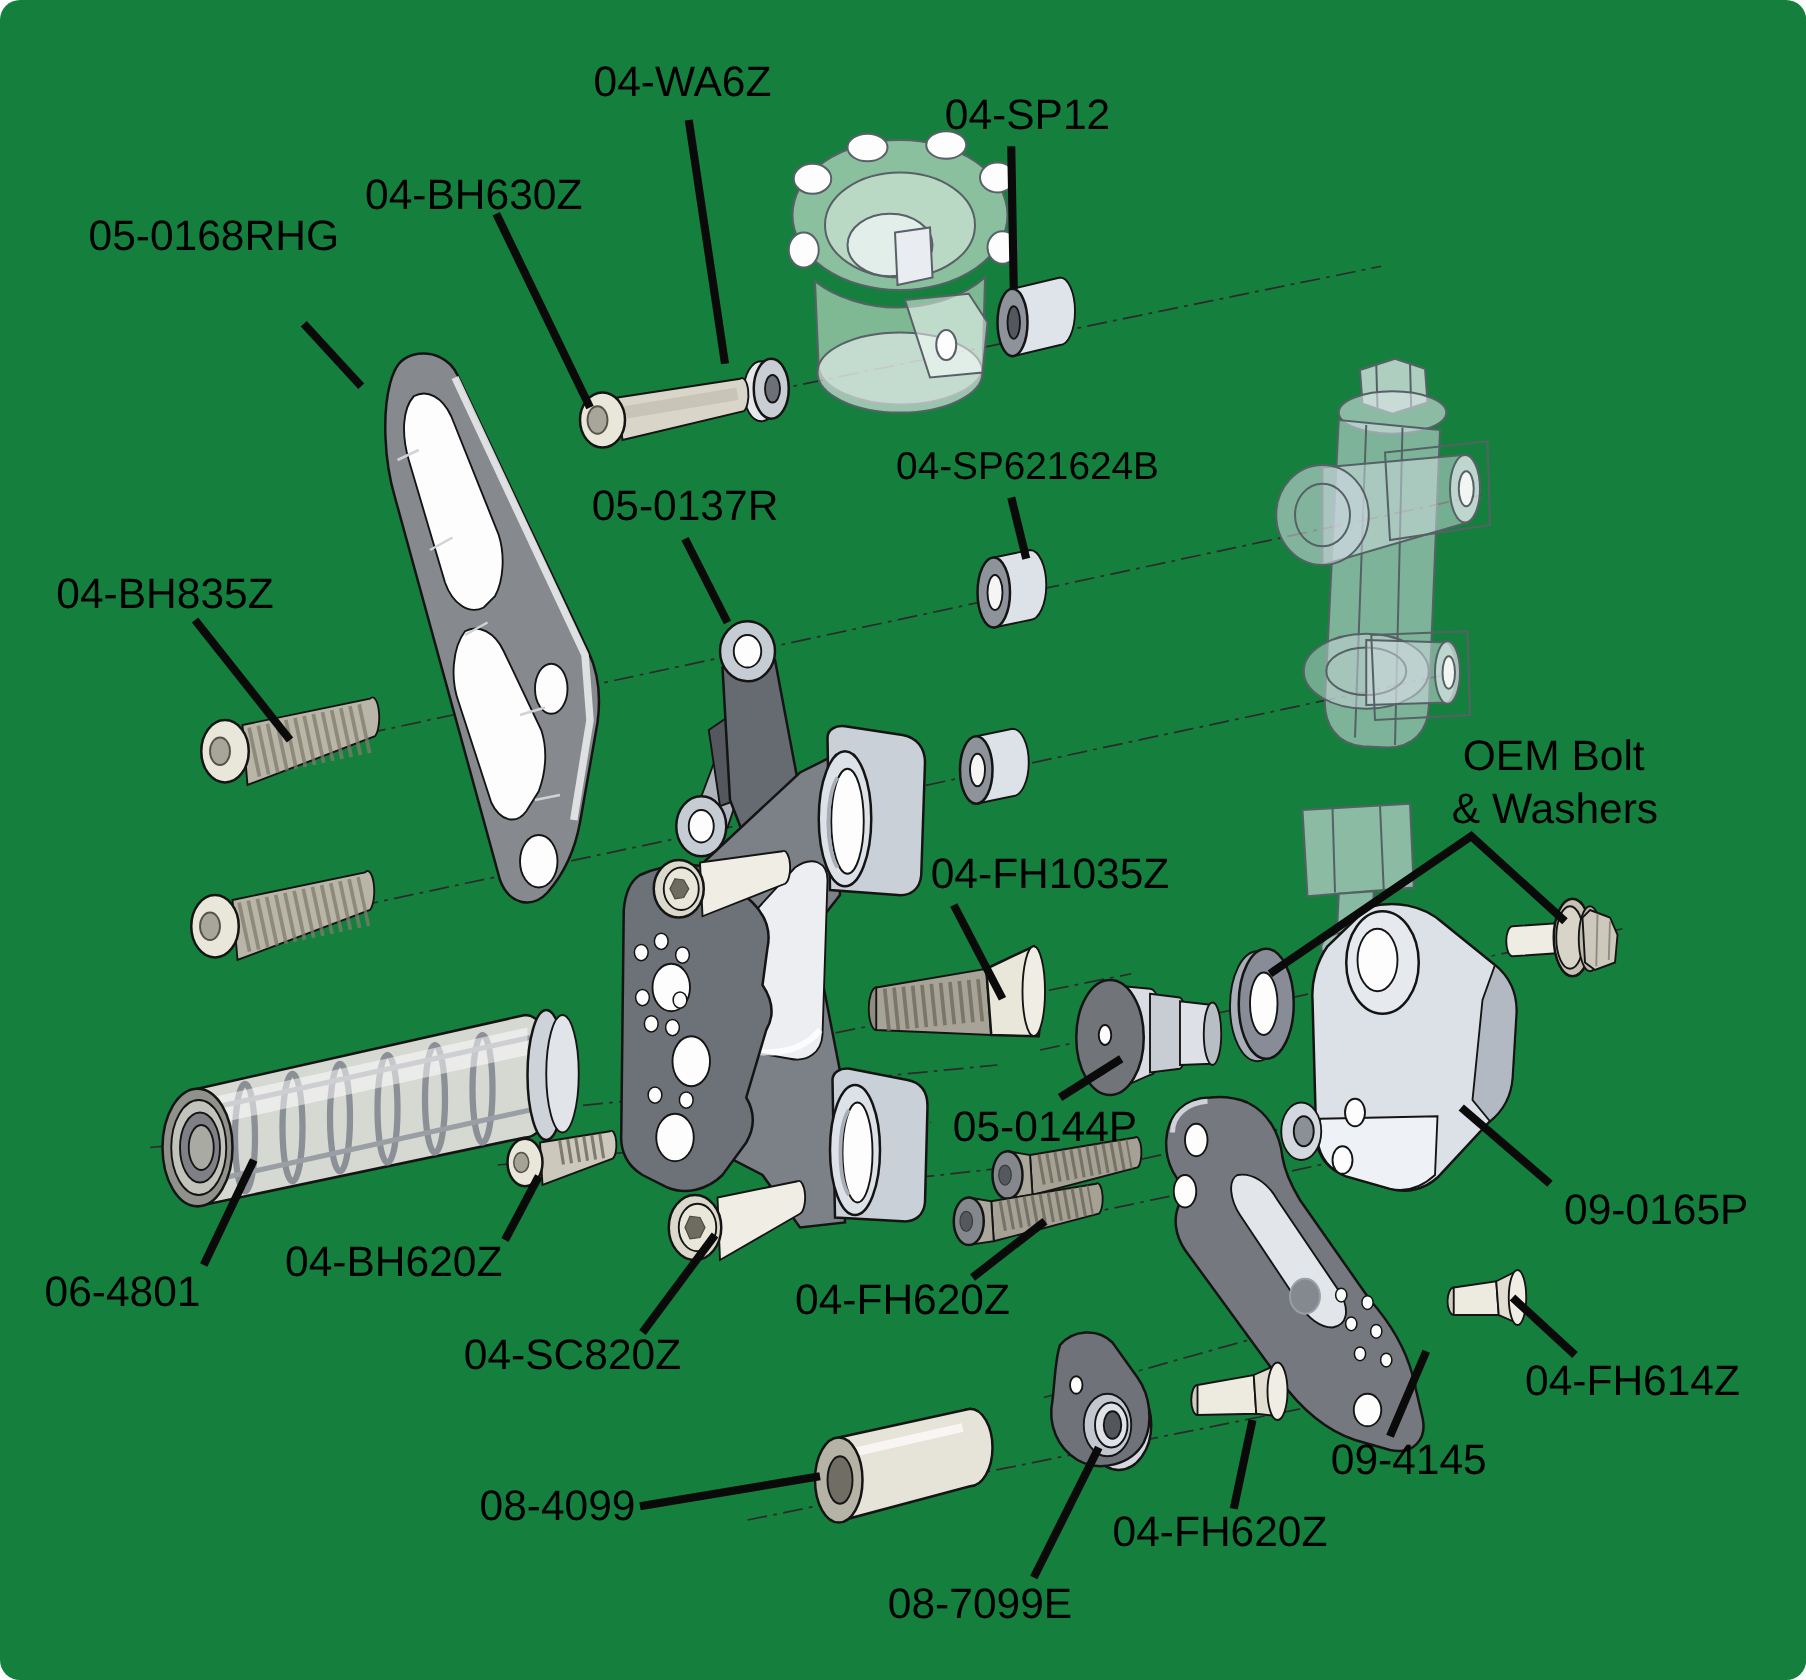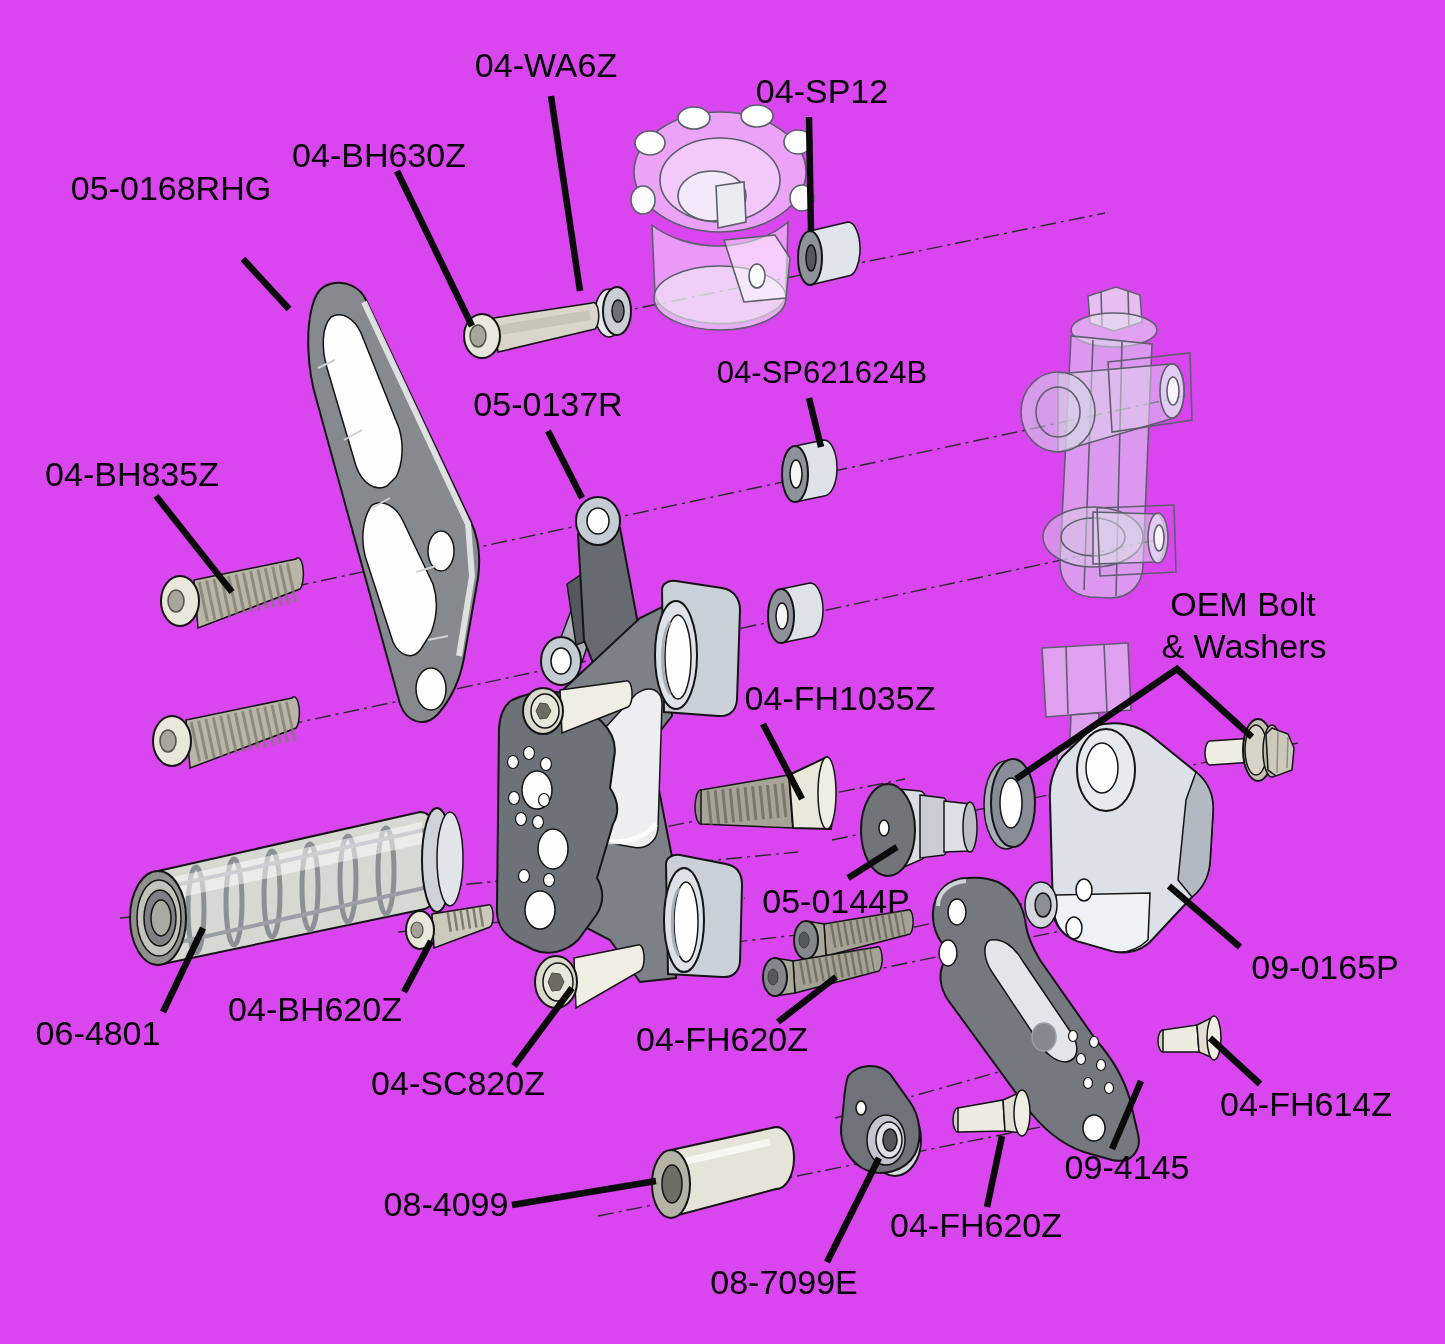--- a/index.html
+++ b/index.html
@@ -1,17 +1,17 @@
 <!DOCTYPE html>
 <html><head>
 <meta charset="utf-8">
 <style>
   html,body{margin:0;padding:0;background:#fdfdfd;}
-  .stage{position:relative;width:1445px;height:1344px;background:#d946ef;overflow:hidden;
-         font-family:"Liberation Sans",sans-serif;}
+  .stage{position:relative;width:1445px;height:1344px;background:#15803d;overflow:hidden;
+         font-family:"Liberation Sans",sans-serif;border-radius:16px;}
   svg{position:absolute;left:0;top:0;}
   .lbl{font-family:"Liberation Sans",sans-serif;font-size:34px;fill:#000;}
   .lbl-sm{font-family:"Liberation Sans",sans-serif;font-size:31px;fill:#000;}
   .axis{stroke:#2b2b2b;stroke-width:1.4;fill:none;stroke-dasharray:16 5 3 5;}
   .leader{stroke:#0a0a0a;stroke-width:6.5;fill:none;}
   .p{stroke:#141414;stroke-width:2;}
   .p1{stroke:#141414;stroke-width:1.5;}
   .tp{stroke:#596068;stroke-width:1.6;}
 </style>
 </head>

